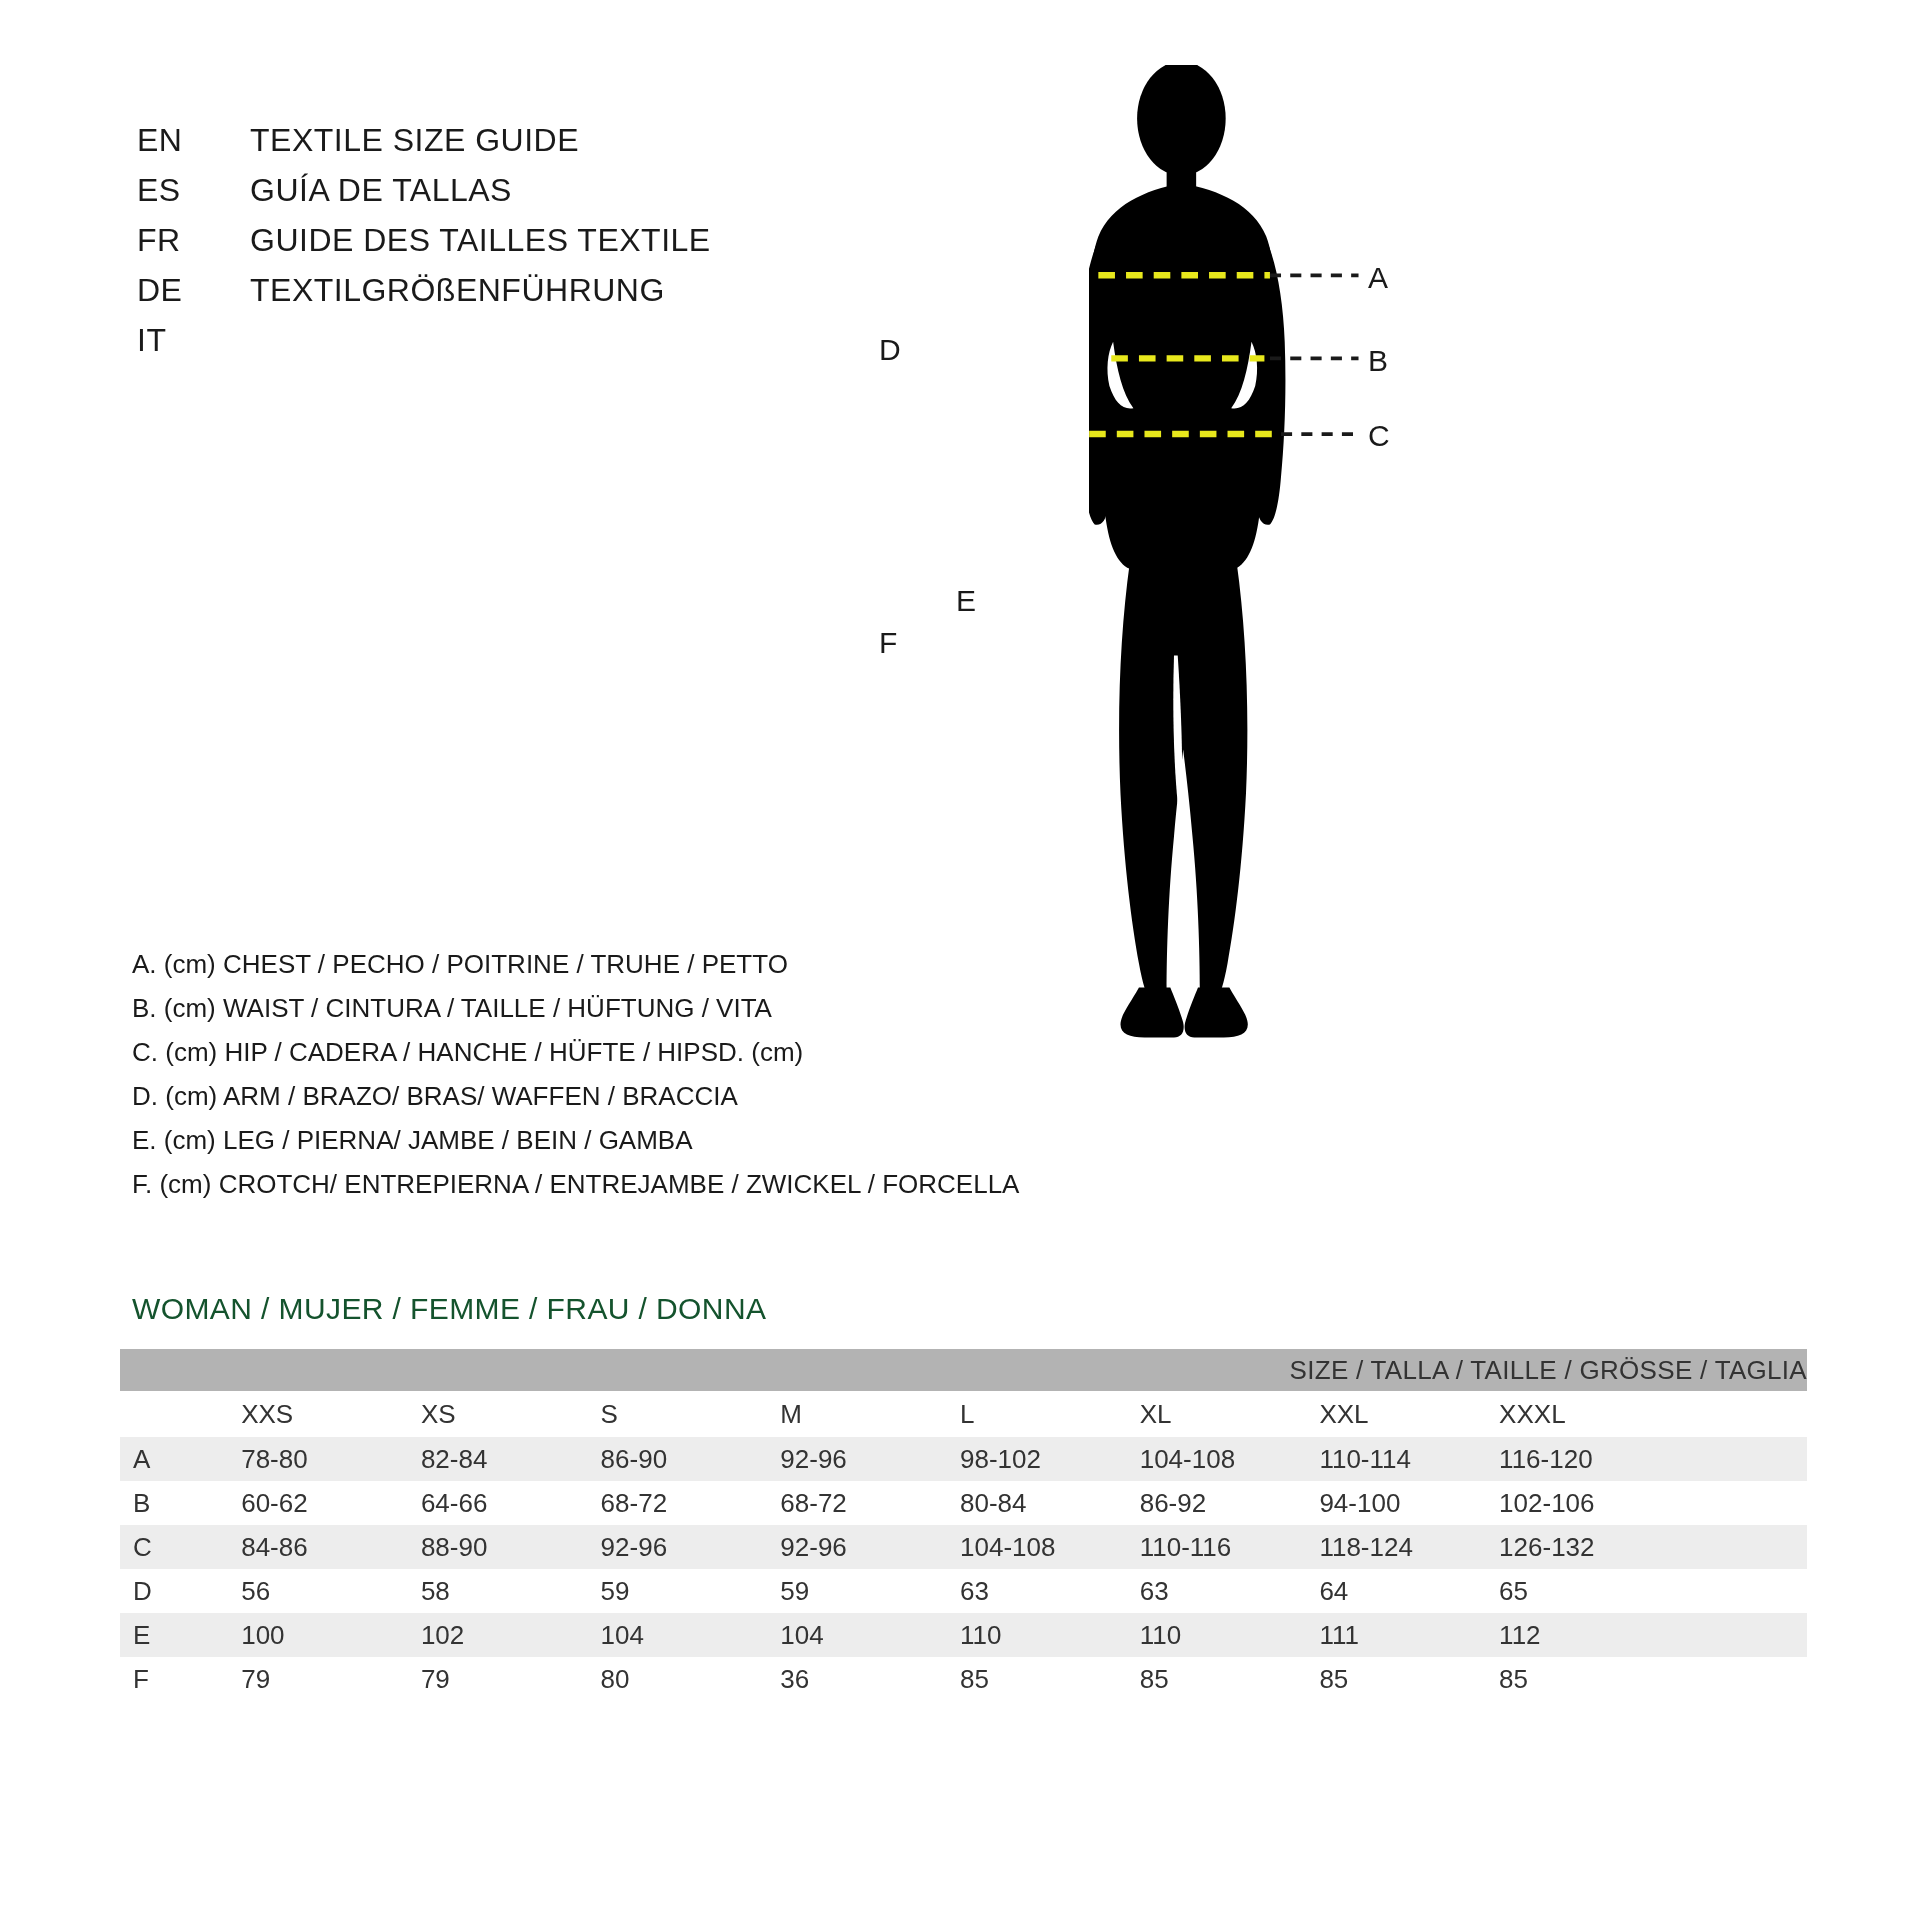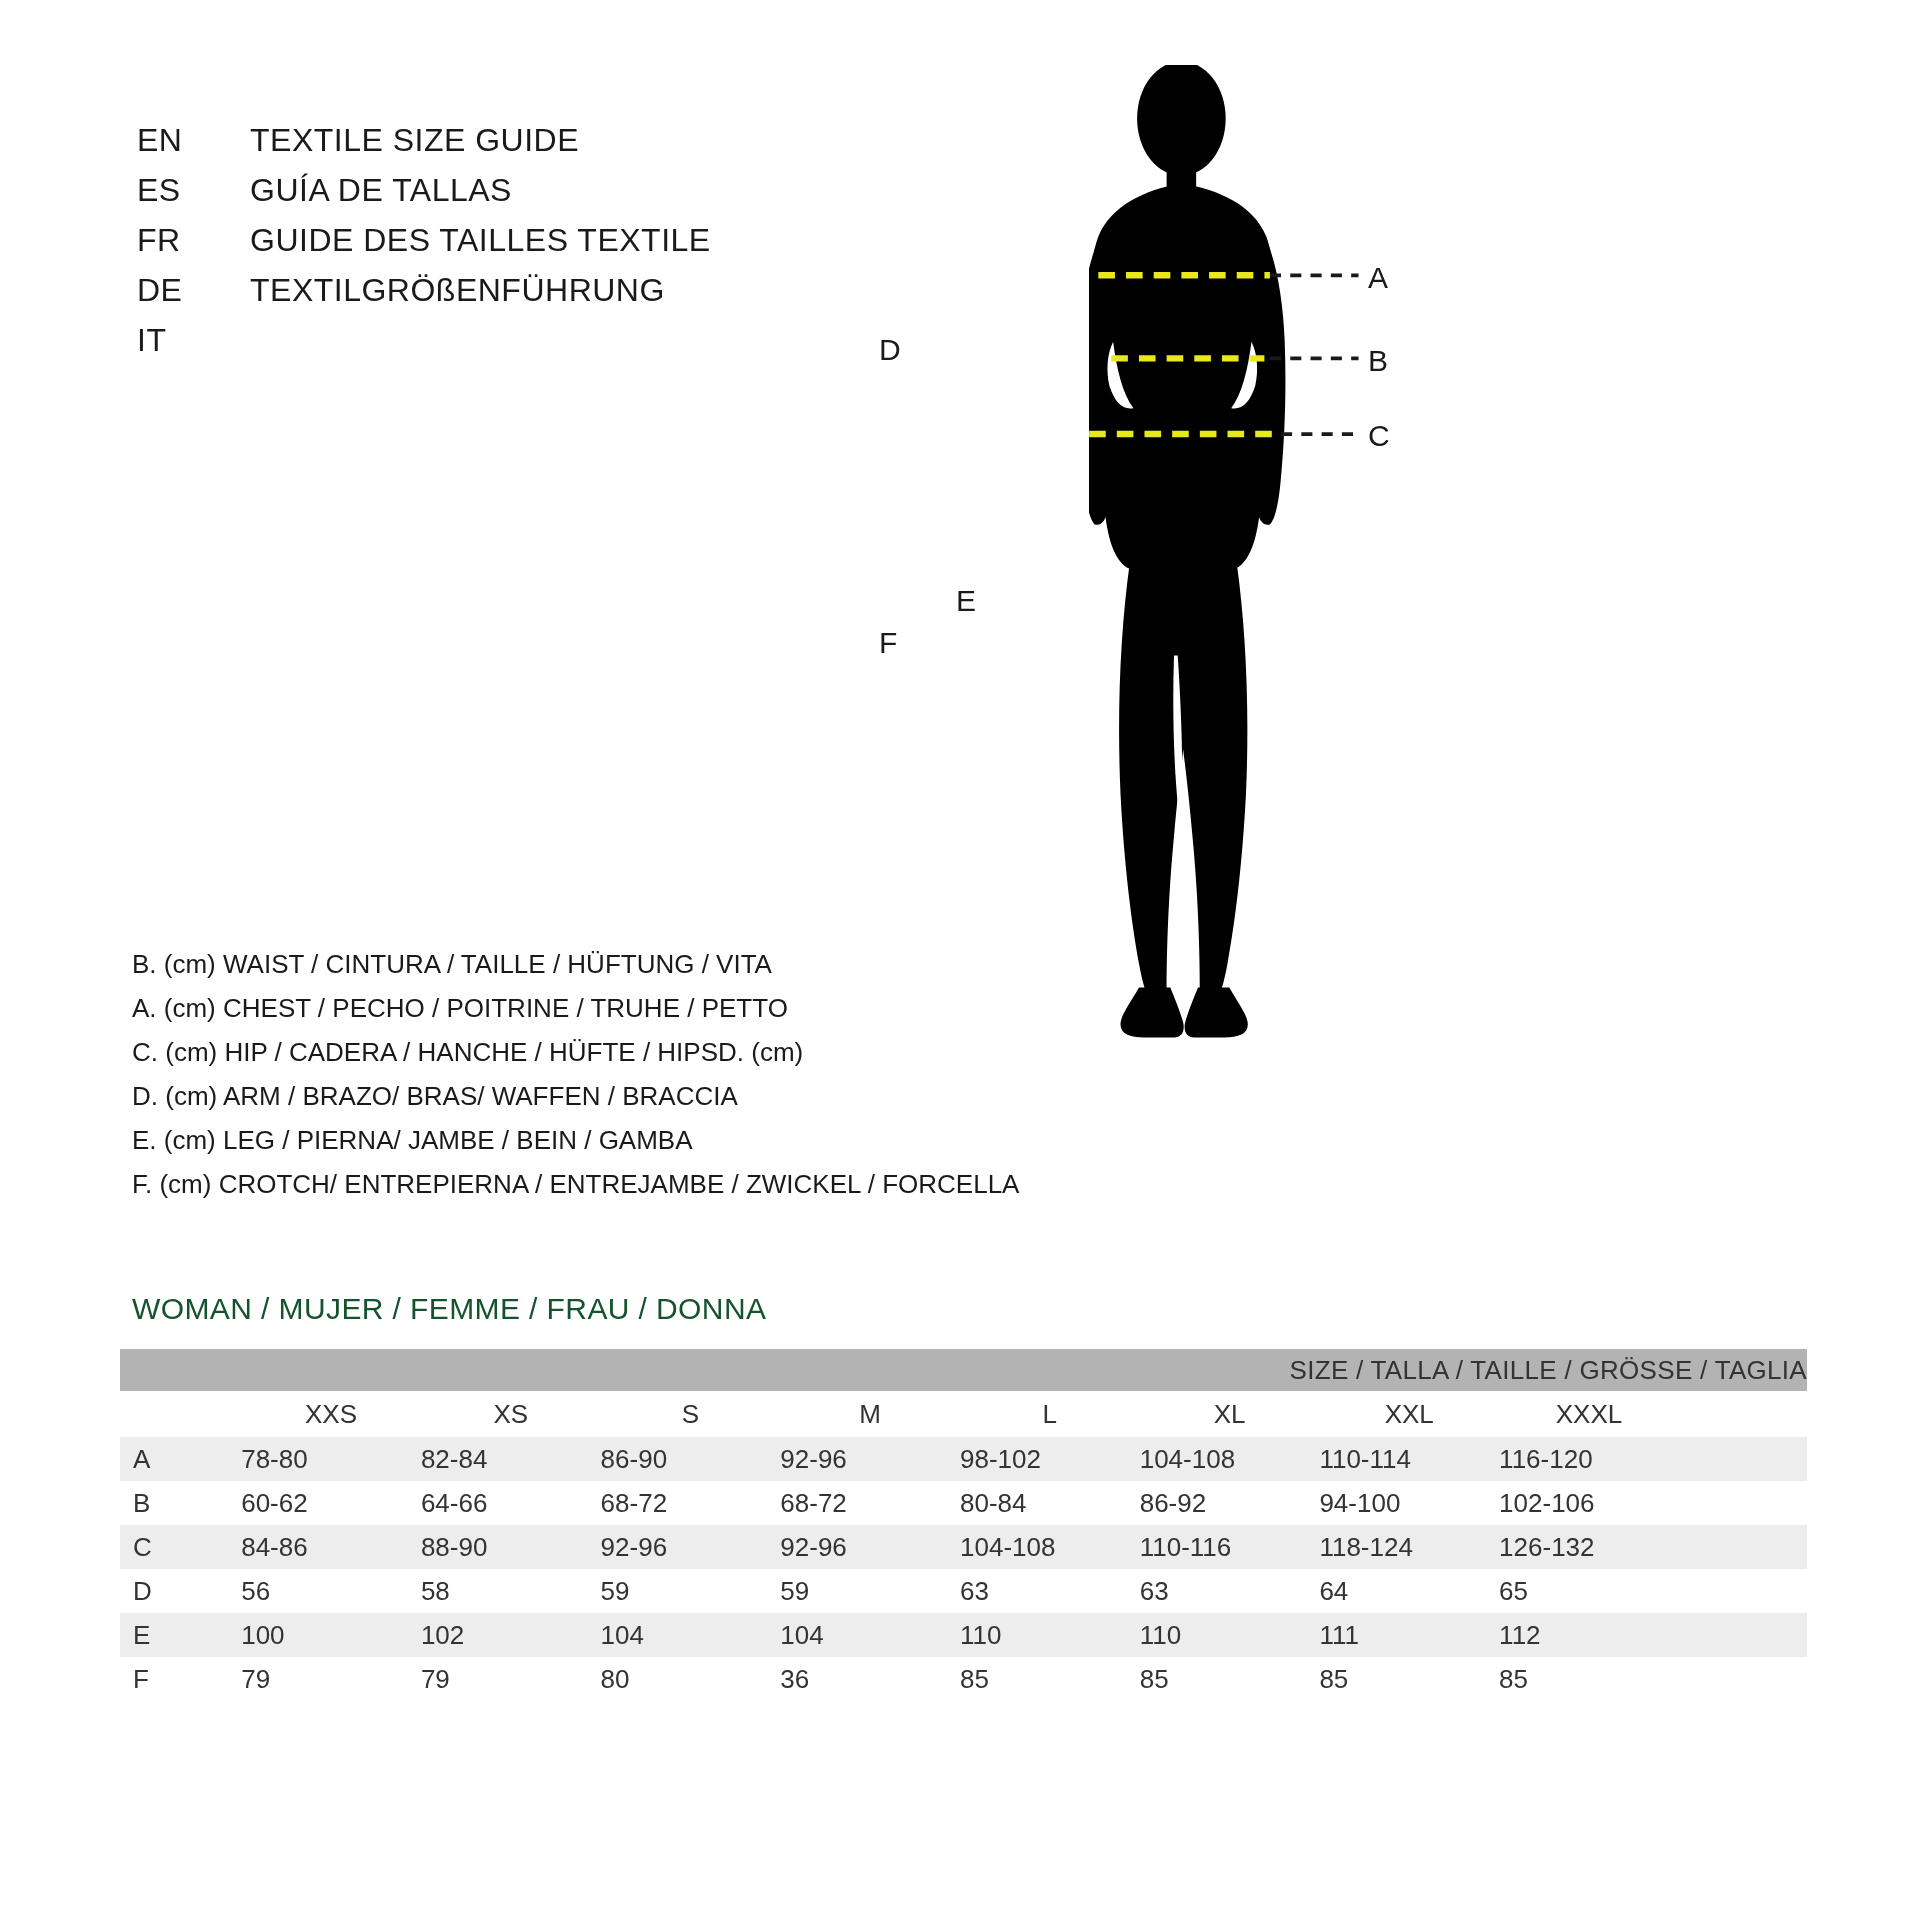--- a/index.html
+++ b/index.html
@@ -87,21 +87,21 @@
     background: #b3b3b3;
     height: 42px;
     padding-left: 13px;
     font-size: 26px;
     color: #333333;
     letter-spacing: 0.3px;
     text-align: right;
   }
   .header-row td {
     height: 46px;
-    text-align: center;
+    text-align: left;
     background: #ffffff;
     color: #333333;
   }
   .data-row td {
     height: 44px;
   }
   .data-row.shade td {
     background: #ededed;
   }
   .row-label {
@@ -239,22 +239,22 @@
 
   <div class="meas-letter" style="left:279px; top:196px;">A</div>
   <div class="meas-letter" style="left:279px; top:279px;">B</div>
   <div class="meas-letter" style="left:279px; top:354px;">C</div>
   <div class="meas-letter" style="left:-210px; top:268px;">D</div>
   <div class="meas-letter" style="left:-133px; top:519px;">E</div>
   <div class="meas-letter" style="left:-210px; top:561px;">F</div>
 </div>
 
 <div id="legend-block">
+  <div class="legend-row">A. (cm) CHEST / PECHO / POITRINE / TRUHE / PETTO</div>
   <div class="legend-row">B. (cm) WAIST / CINTURA / TAILLE / HÜFTUNG / VITA</div>
-  <div class="legend-row">A. (cm) CHEST / PECHO / POITRINE / TRUHE / PETTO</div>
   <div class="legend-row">C. (cm) HIP / CADERA / HANCHE / HÜFTE / HIPSD. (cm)</div>
   <div class="legend-row">D. (cm) ARM / BRAZO/ BRAS/ WAFFEN / BRACCIA</div>
   <div class="legend-row">E. (cm) LEG / PIERNA/ JAMBE / BEIN / GAMBA</div>
   <div class="legend-row">F. (cm) CROTCH/ ENTREPIERNA / ENTREJAMBE / ZWICKEL / FORCELLA</div>
 </div>
 
 <div id="group-label">WOMAN / MUJER / FEMME / FRAU / DONNA</div>
 
 <table id="size-table">
   <colgroup>

